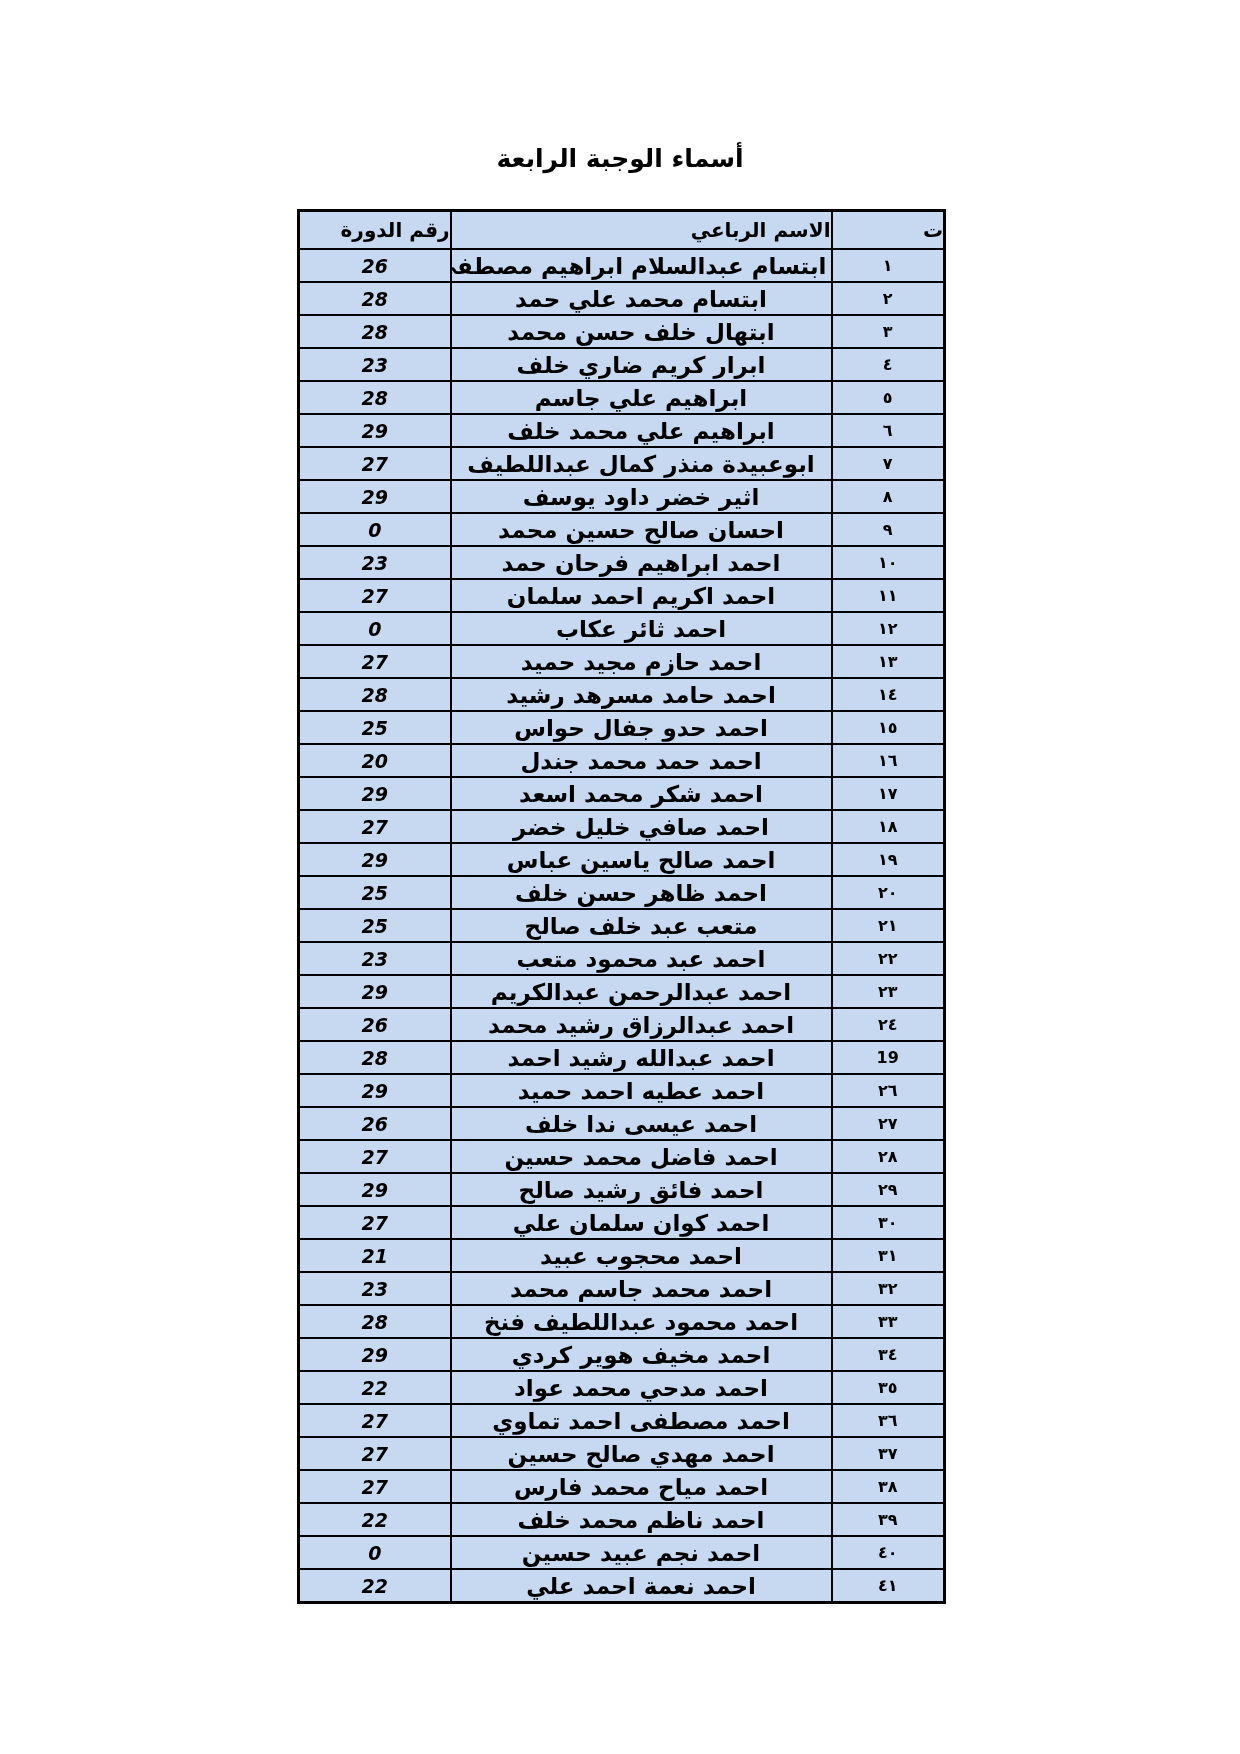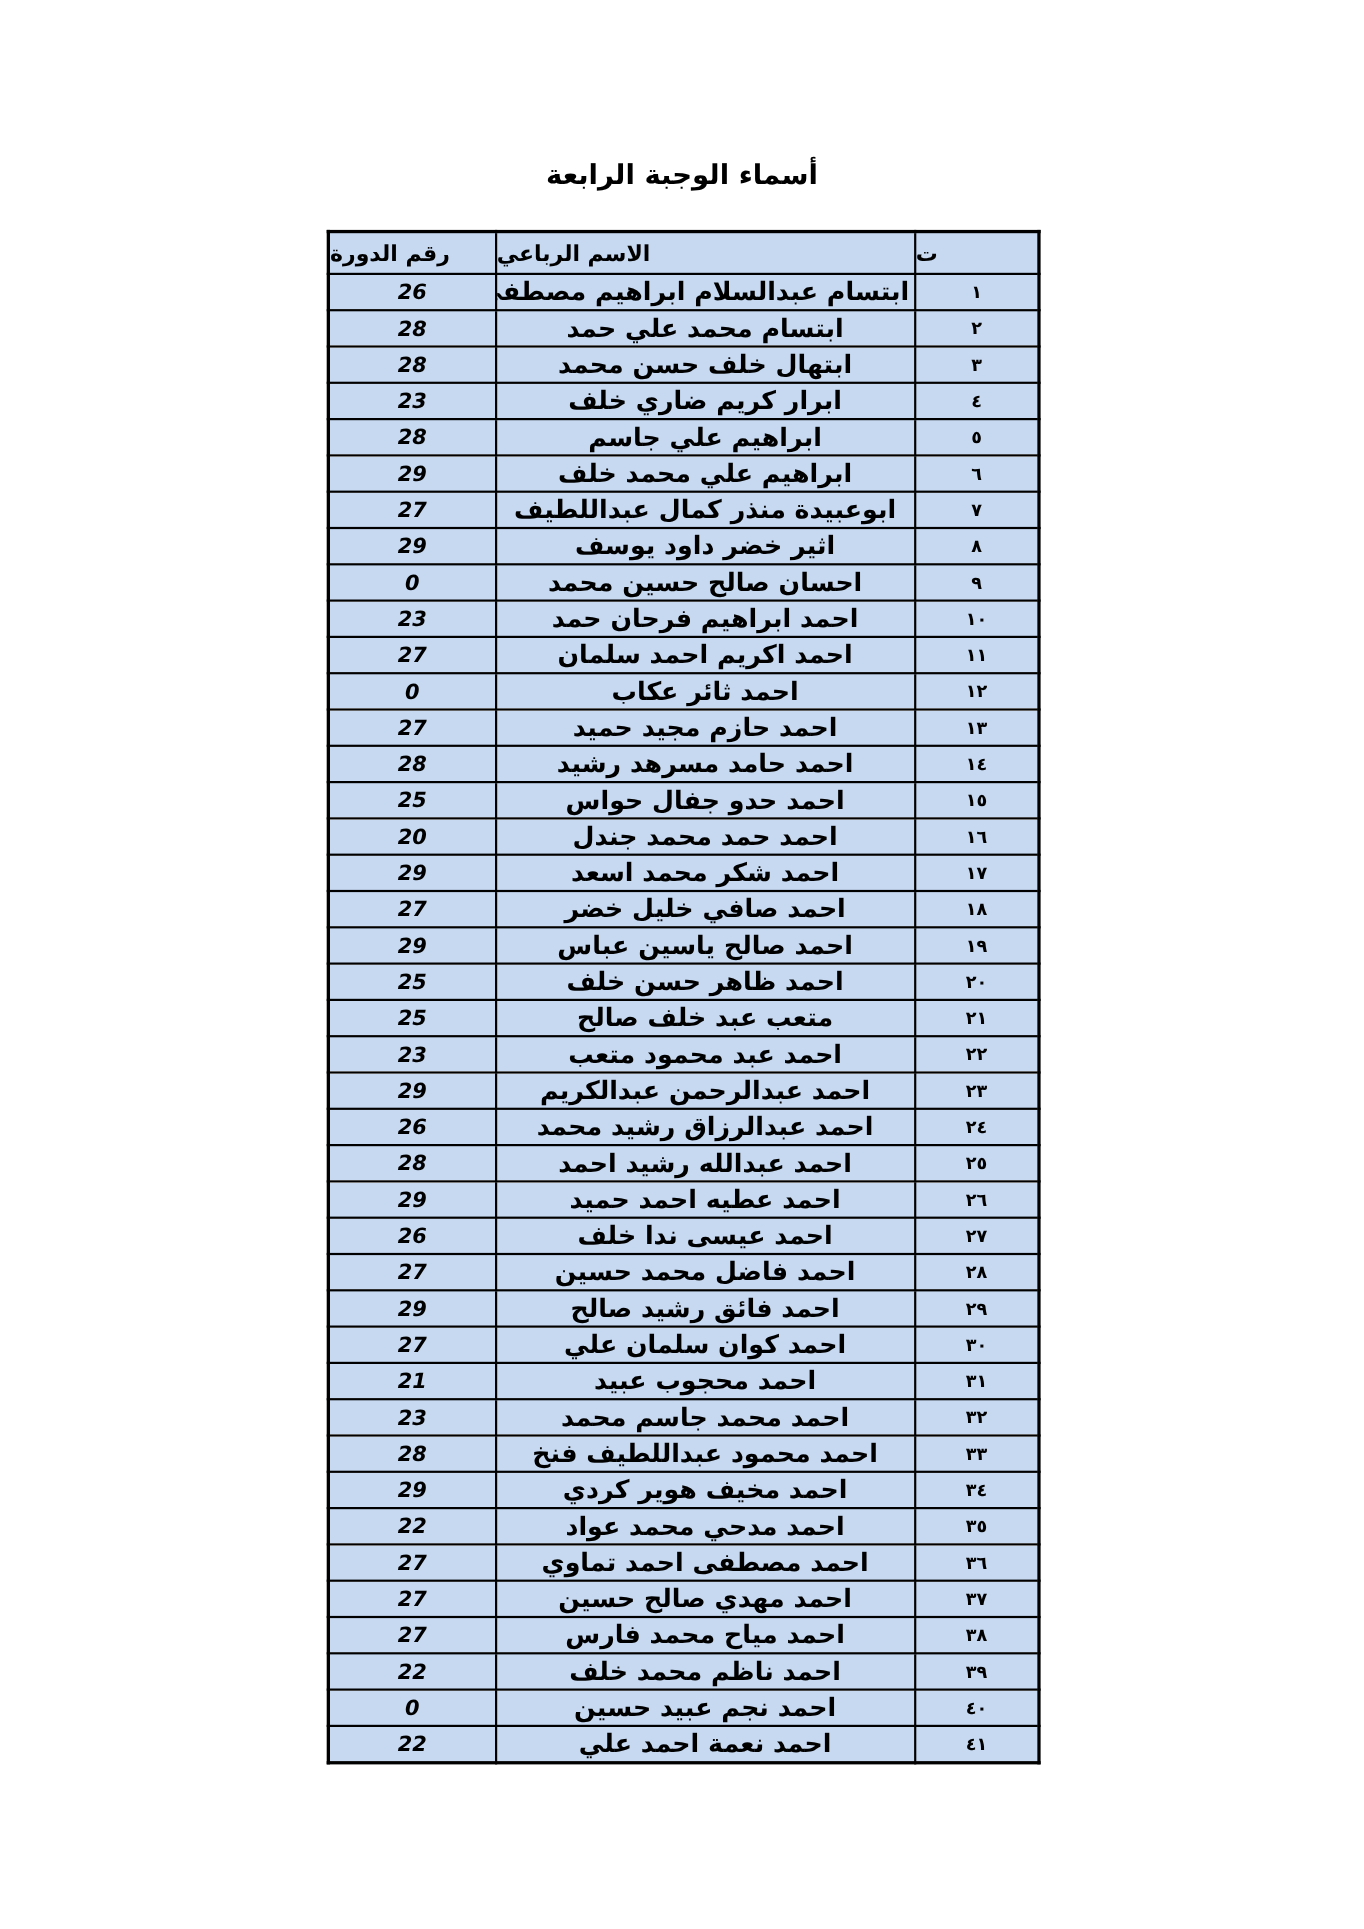--- a/index.html
+++ b/index.html
@@ -40,21 +40,21 @@
   }
   table.roster {
     border: 3px solid #000000;
   }
   table.roster th {
     height: 36px;
     background: #c6d9f1;
     color: #000000;
     font-size: 20px;
     font-weight: bold;
-    text-align: left;
+    text-align: right;
     vertical-align: middle;
     padding: 0;
   }
   table.roster td {
     height: 31px;
     background: #c6d9f1;
     color: #000000;
     text-align: center;
     vertical-align: middle;
     padding: 0 4px;
@@ -214,21 +214,21 @@
           <td class="cell-seq">٢٣</td>
           <td class="cell-name">احمد عبدالرحمن عبدالكريم</td>
           <td class="cell-course-number">29</td>
         </tr>
         <tr>
           <td class="cell-seq">٢٤</td>
           <td class="cell-name">احمد عبدالرزاق رشيد محمد</td>
           <td class="cell-course-number">26</td>
         </tr>
         <tr>
-          <td class="cell-seq">٢٥</td>
+          <td class="cell-seq">19</td>
           <td class="cell-name">احمد عبدالله رشيد احمد</td>
           <td class="cell-course-number">28</td>
         </tr>
         <tr>
           <td class="cell-seq">٢٦</td>
           <td class="cell-name">احمد عطيه احمد حميد</td>
           <td class="cell-course-number">29</td>
         </tr>
         <tr>
           <td class="cell-seq">٢٧</td>

